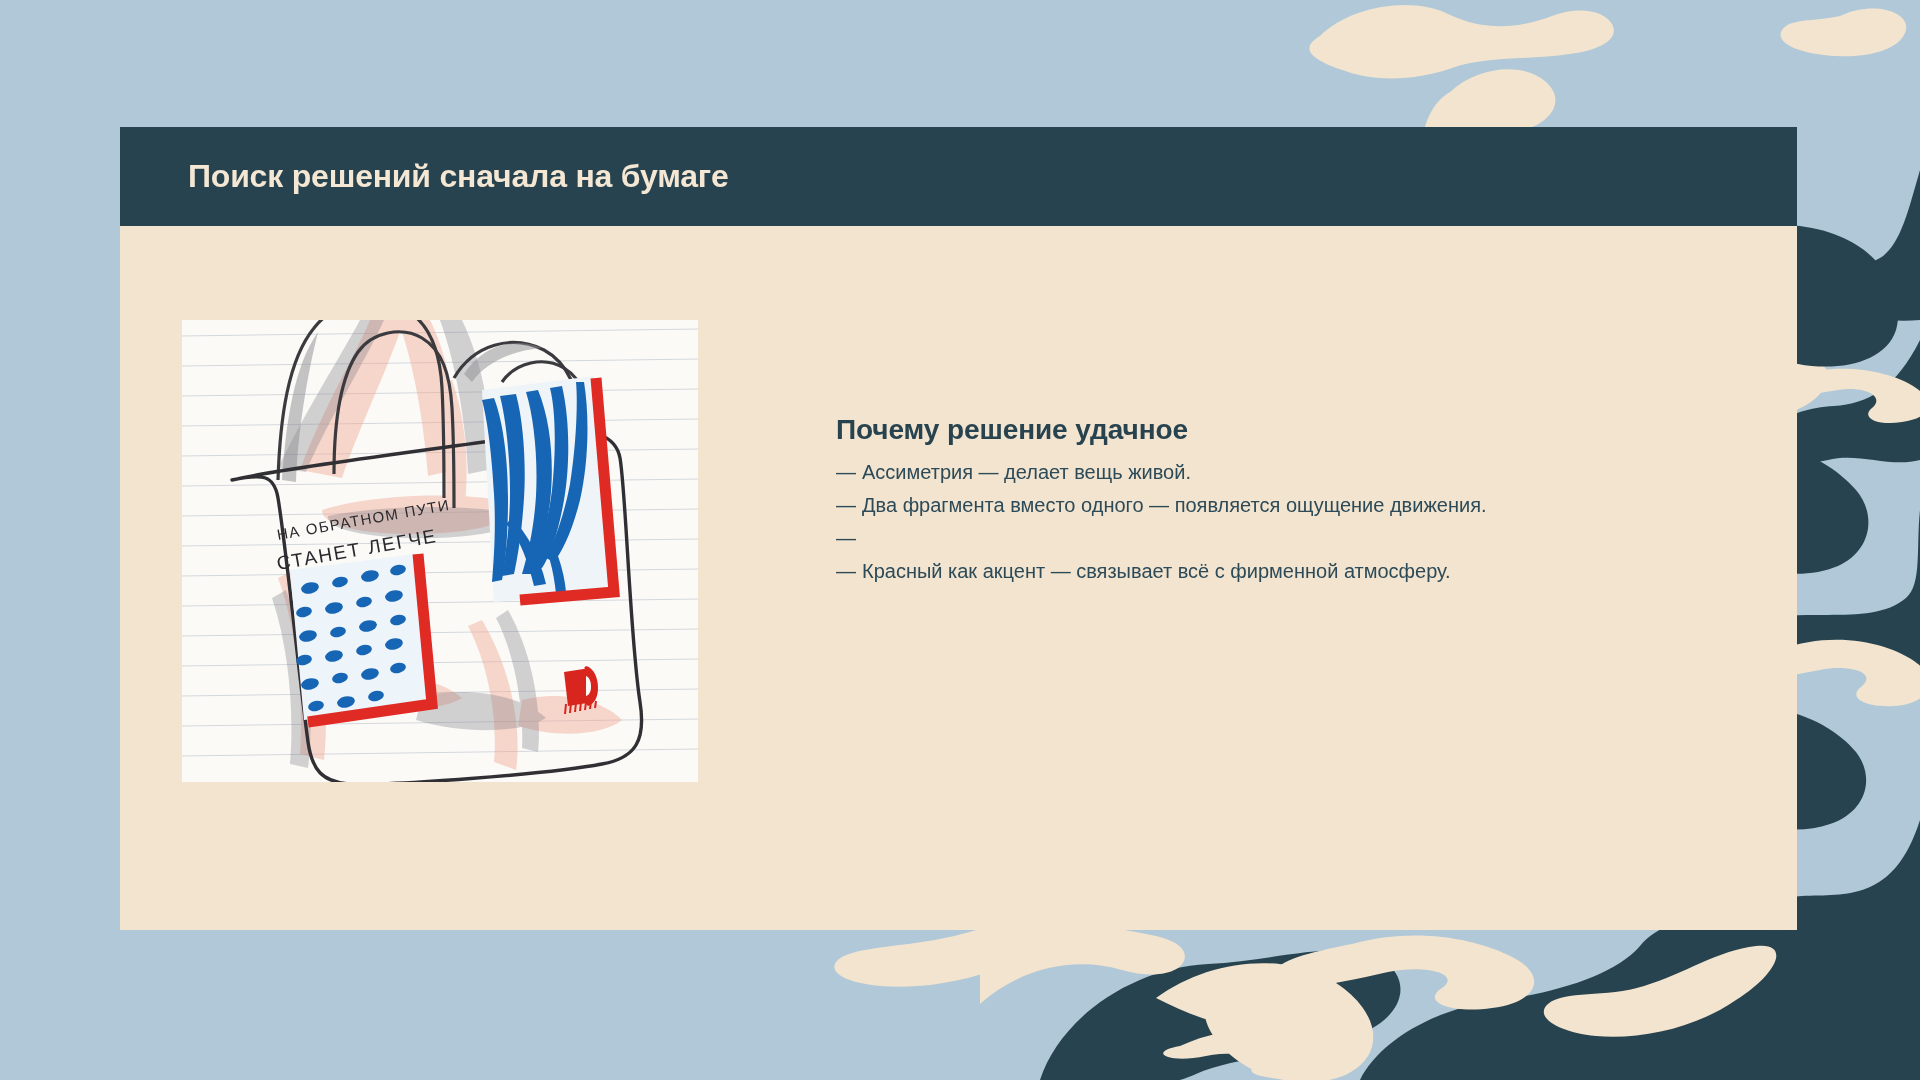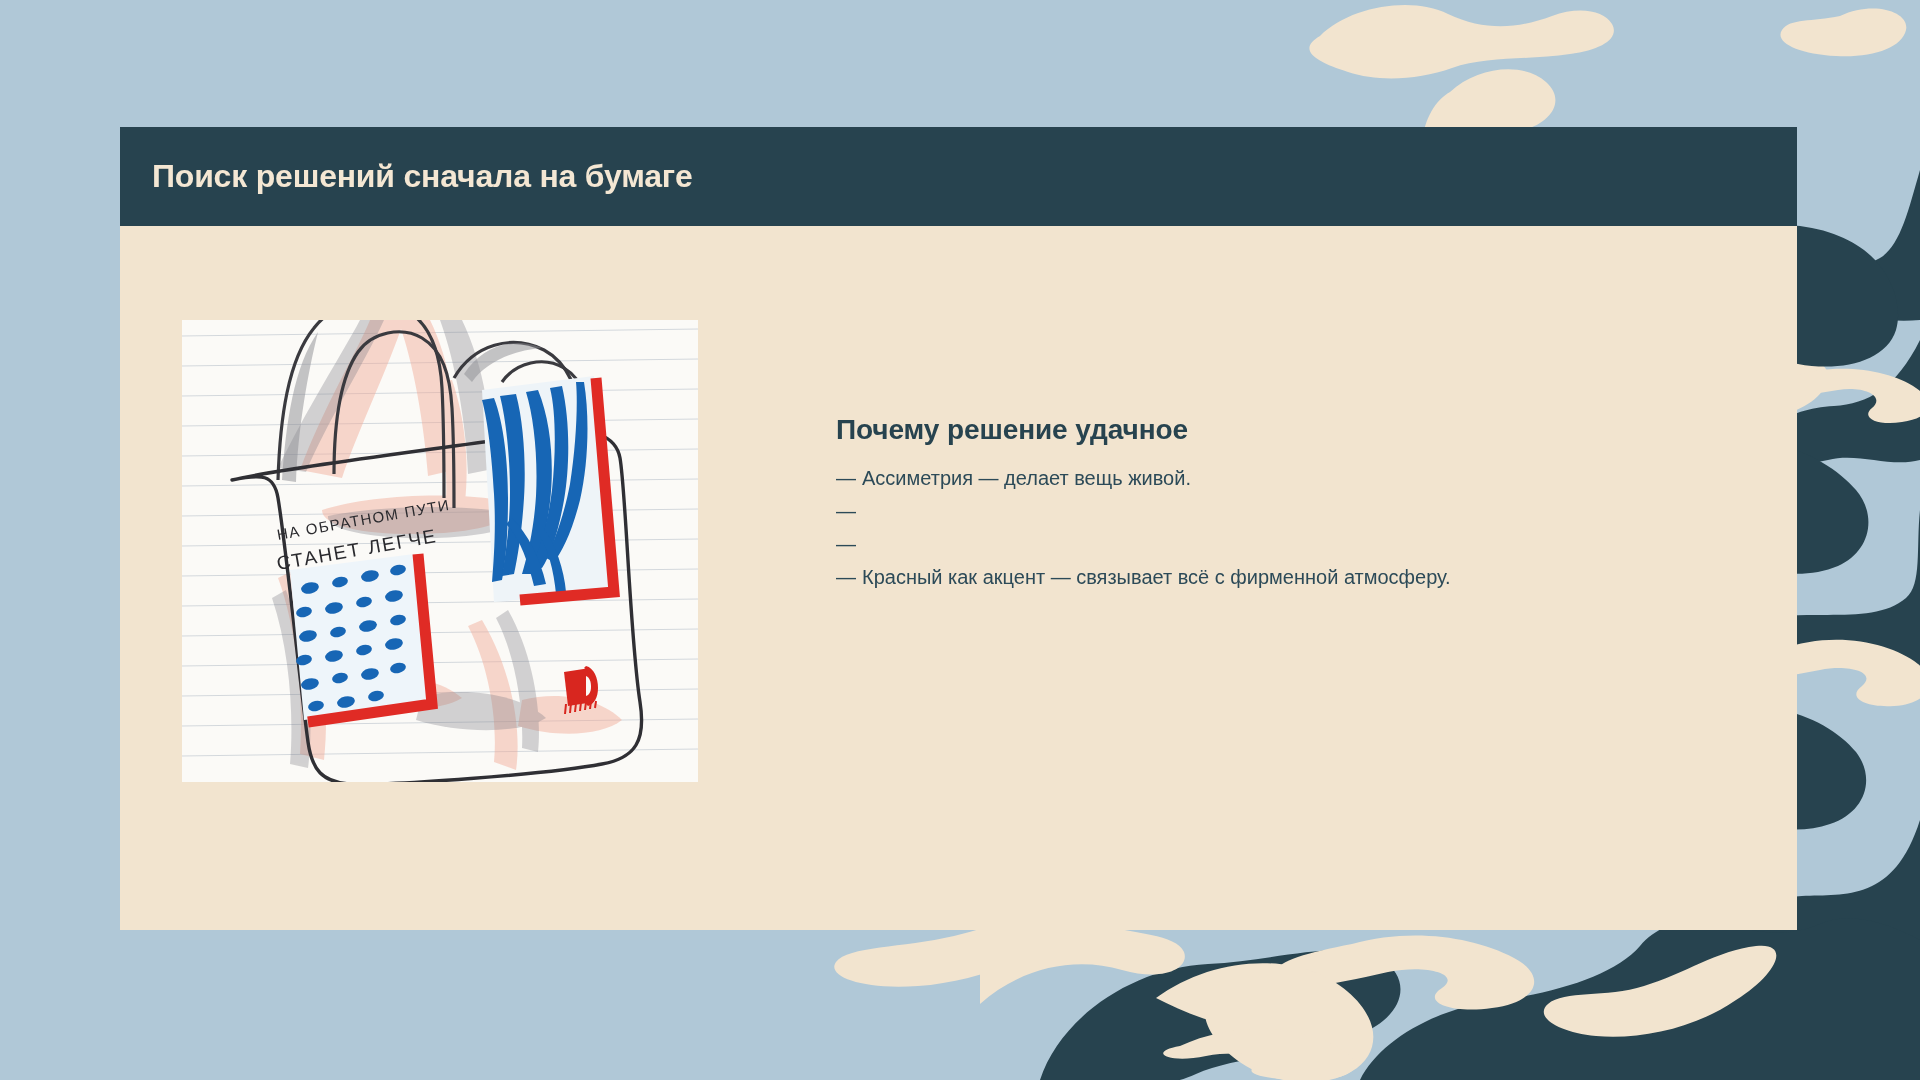--- a/index.html
+++ b/index.html
@@ -18,21 +18,21 @@
     position:absolute;
     left:120px; top:127px;
     width:1677px; height:803px;
     z-index:2;
     display:flex; flex-direction:column;
   }
   .slide-header {
     height:99px;
     background:#27434f;
     display:flex; align-items:center;
-    padding-left:32px;
+    padding-left:68px;
     flex:0 0 auto;
   }
   .slide-title {
     color:#f4e7d3;
     font-size:32px;
     font-weight:bold;
     letter-spacing:-0.2px;
     white-space:nowrap;
   }
   .slide-body {
@@ -55,21 +55,21 @@
   .text-col {
     position:absolute;
     left:716px; top:188px;
     width:860px;
   }
   .body-heading {
     color:#27434f;
     font-size:28px;
     font-weight:bold;
     letter-spacing:-0.1px;
-    margin-bottom:16px;
+    margin-bottom:10px;
   }
   .bullet-list { list-style:none; }
   .bullet-row {
     display:flex;
     align-items:flex-start;
     color:#2c4a58;
     font-size:20px;
     line-height:33px;
     white-space:nowrap;
   }
@@ -287,20 +287,21 @@
 
     <div class="text-col">
       <div class="body-heading">Почему решение удачное</div>
       <ul class="bullet-list">
         <li class="bullet-row">
           <span class="bullet-dash">—</span>
           <span>Ассиметрия — делает вещь живой.</span>
         </li>
         <li class="bullet-row">
           <span class="bullet-dash">—</span>
+          <span>Два фрагмента вместо одного — появляется ощущение движения.</span>
         </li>
         <li class="bullet-row">
           <span class="bullet-dash">—</span>
         </li>
         <li class="bullet-row">
           <span class="bullet-dash">—</span>
           <span>Красный как акцент — связывает всё с фирменной атмосферу.</span>
         </li>
       </ul>
     </div>

